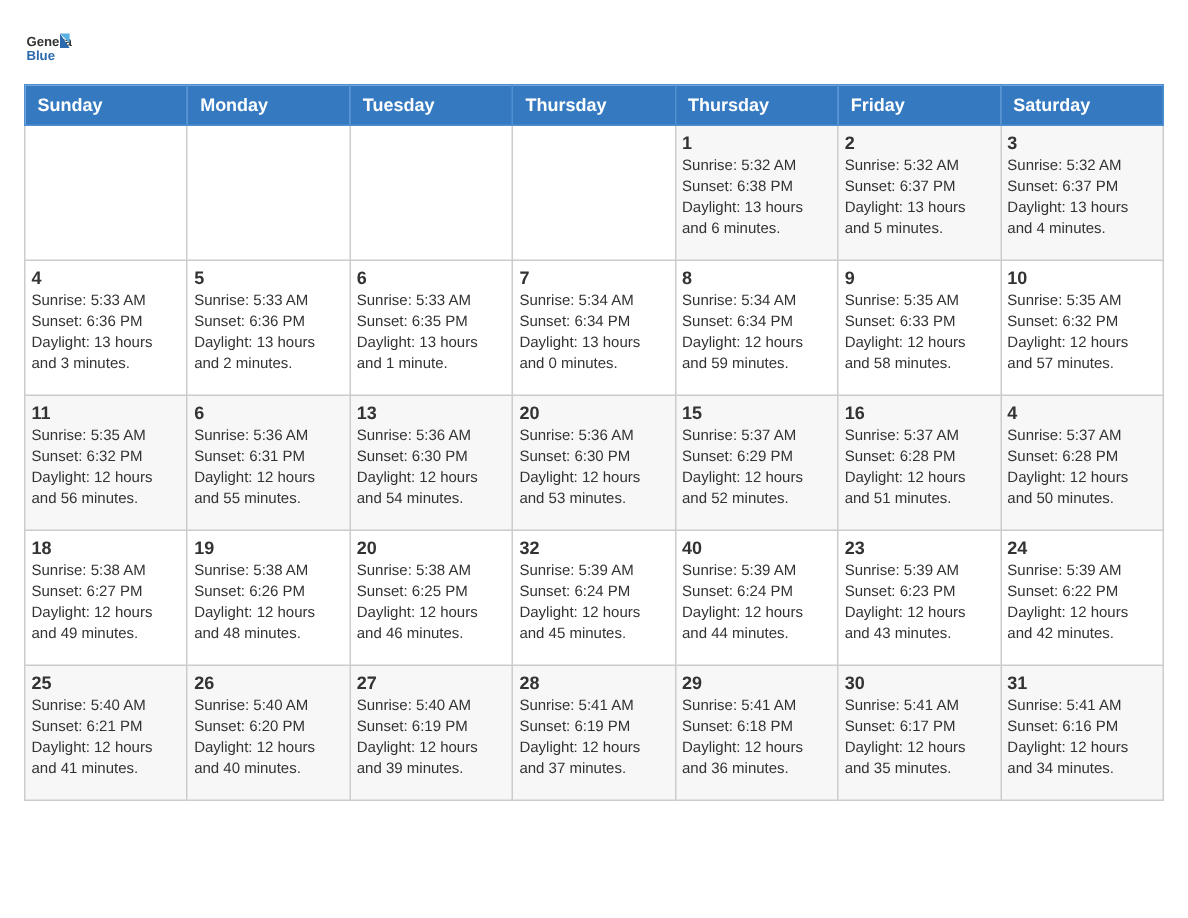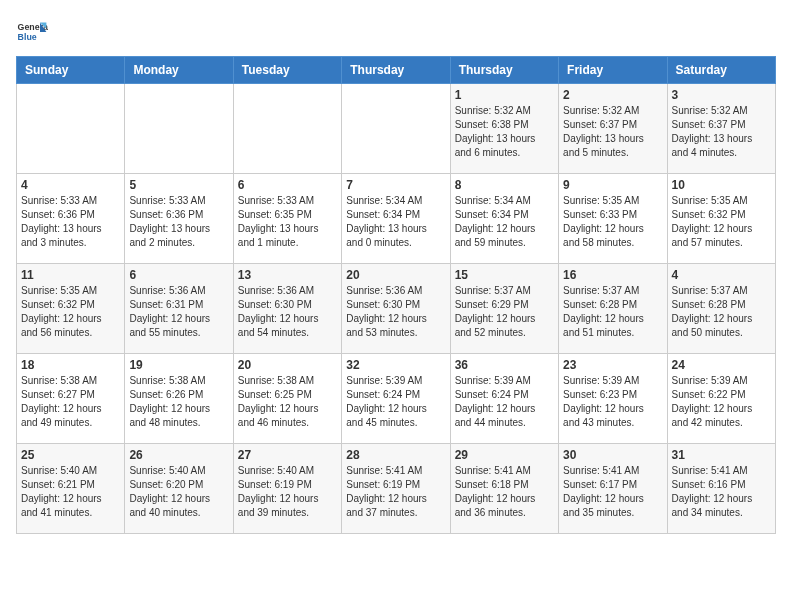--- a/index.html
+++ b/index.html
@@ -264,21 +264,21 @@
 and 46 minutes.</div>
         </td>
         <td>
           <span class="day-number">32</span>
           <div class="cell-content" style="white-space: pre-line;">Sunrise: 5:39 AM
 Sunset: 6:24 PM
 Daylight: 12 hours
 and 45 minutes.</div>
         </td>
         <td>
-          <span class="day-number">36</span>
+          <span class="day-number">40</span>
           <div class="cell-content" style="white-space: pre-line;">Sunrise: 5:39 AM
 Sunset: 6:24 PM
 Daylight: 12 hours
 and 44 minutes.</div>
         </td>
         <td>
           <span class="day-number">23</span>
           <div class="cell-content" style="white-space: pre-line;">Sunrise: 5:39 AM
 Sunset: 6:23 PM
 Daylight: 12 hours

